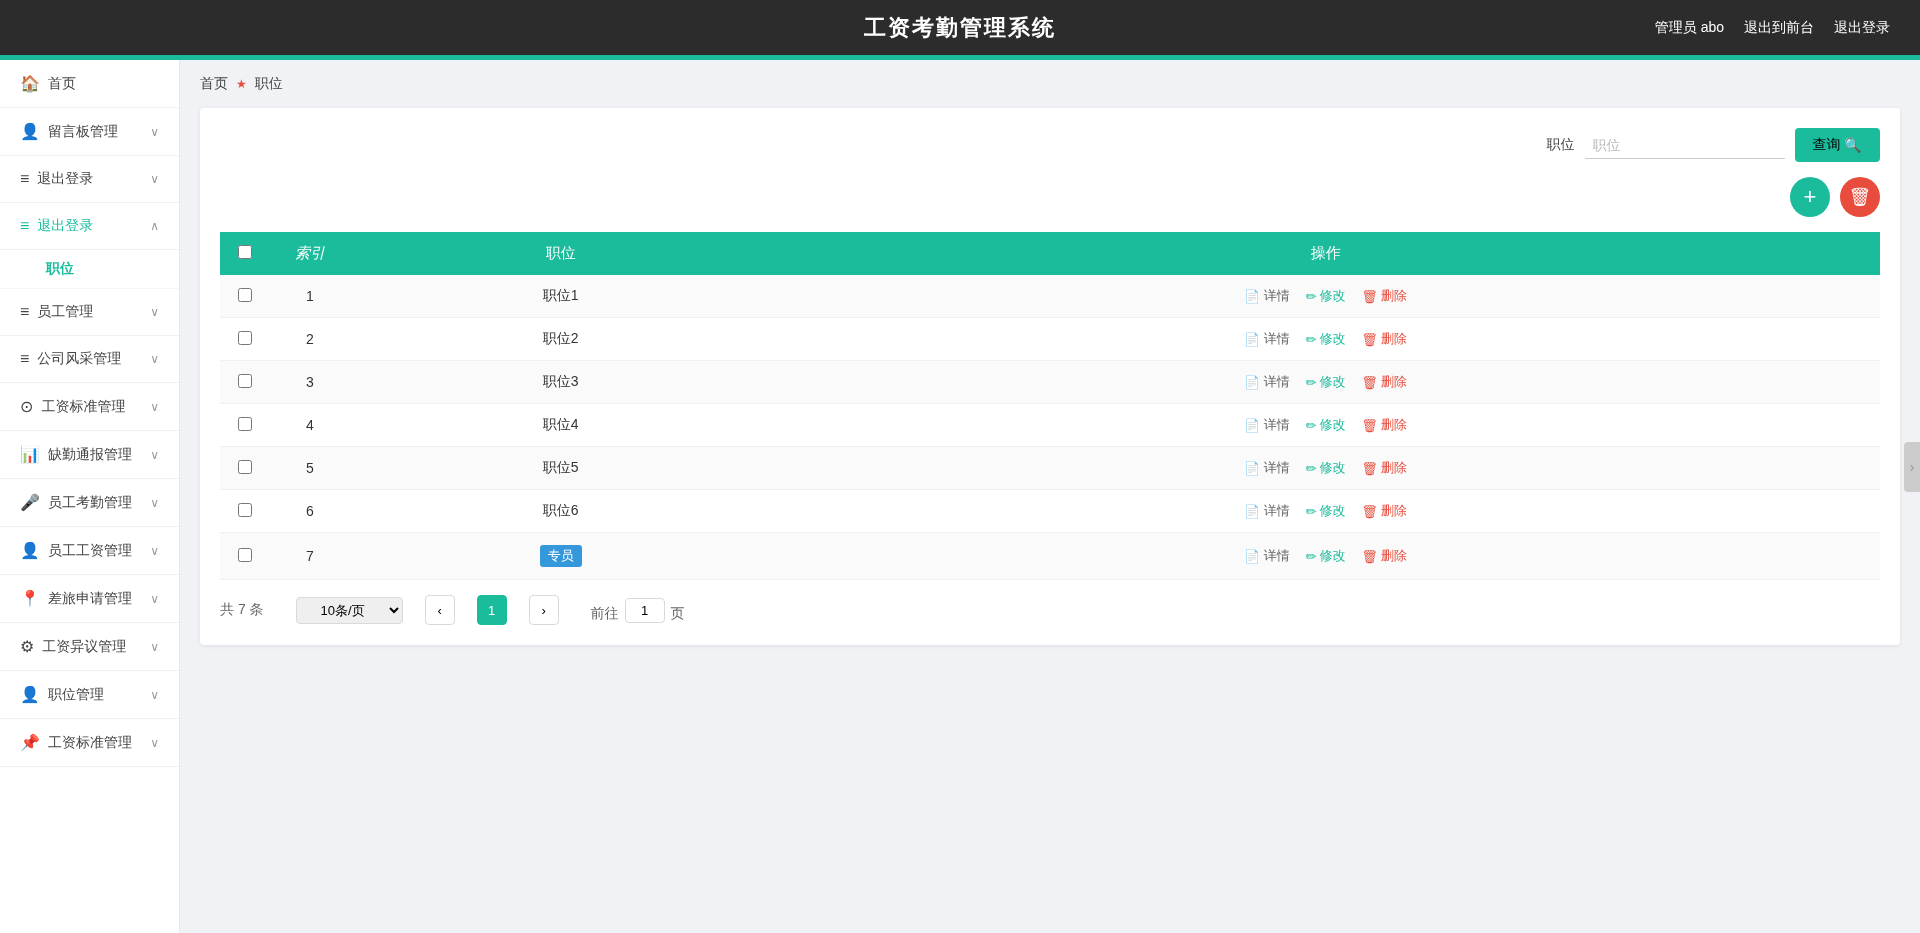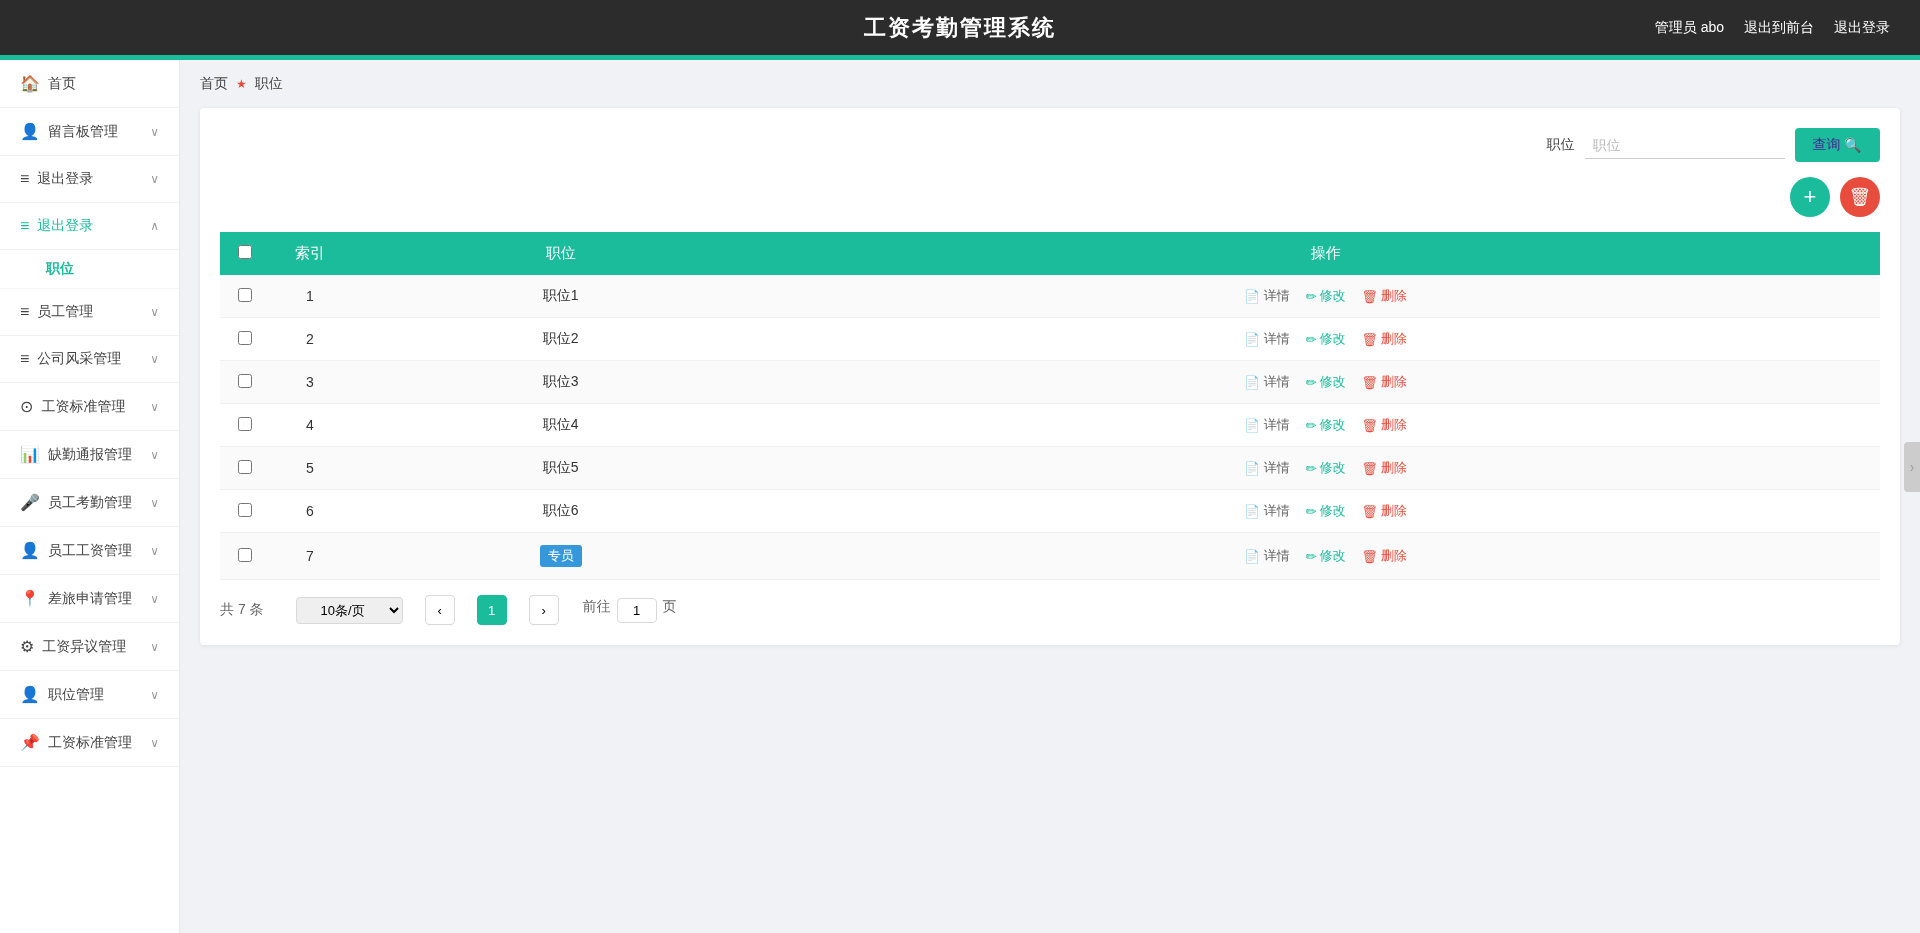--- a/index.html
+++ b/index.html
@@ -120,21 +120,21 @@
       border-bottom: 1px solid #ccc;
       padding: 5px 8px;
       width: 200px;
       font-size: 14px;
       outline: none;
       color: #333;
     }
     .search-input::placeholder { color: #bbb; }
     .search-btn {
       background: #1abc9c;
-      color: #4c1d95;
+      color: #000000;
       border: none;
       padding: 8px 18px;
       border-radius: 4px;
       cursor: pointer;
       font-size: 14px;
       display: flex;
       align-items: center;
       gap: 4px;
     }
 
@@ -181,21 +181,21 @@
       background: #1abc9c;
       color: #fff;
     }
     .data-table thead th {
       padding: 12px 16px;
       text-align: center;
       font-weight: normal;
       font-size: 15px;
     }
     .data-table thead th:first-child { width: 50px; }
-    .data-table thead th:nth-child(2) { width: 80px; }
+    .data-table thead th:nth-child(2) { width: 80px; font-style: italic; }
     .data-table tbody tr {
       border-bottom: 1px solid #f0f0f0;
       background: #fff;
     }
     .data-table tbody tr:nth-child(odd) { background: #fafafa; }
     .data-table tbody td {
       padding: 12px 16px;
       text-align: center;
       font-size: 14px;
     }
@@ -241,21 +241,21 @@
       border: 1px solid #d9d9d9;
       background: #fff;
       border-radius: 4px;
       cursor: pointer;
       display: flex;
       align-items: center;
       justify-content: center;
       font-size: 13px;
     }
     .page-btn.active { background: #1abc9c; color: #fff; border-color: #1abc9c; }
-    .page-goto { display: flex; align-items: flex-start; gap: 6px; margin-left: 2px; }
+    .page-goto { display: flex; align-items: flex-end; gap: 6px; margin-left: 10px; }
     .page-goto input {
       width: 40px;
       border: 1px solid #d9d9d9;
       border-radius: 4px;
       padding: 4px;
       text-align: center;
       font-size: 13px;
     }
 
     

